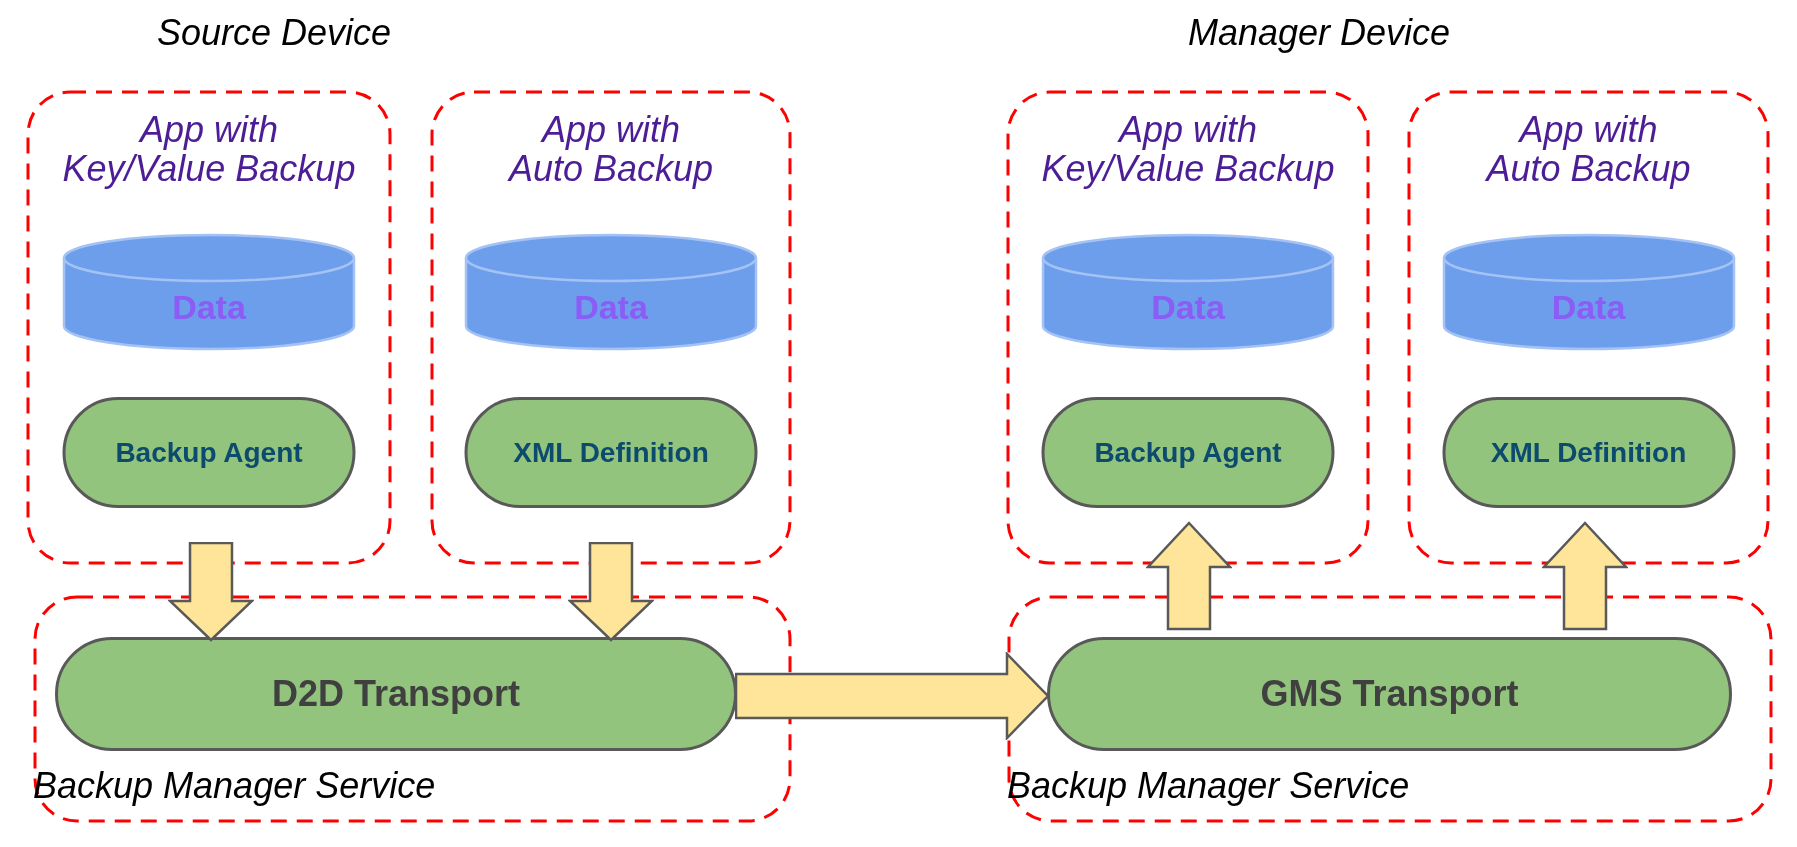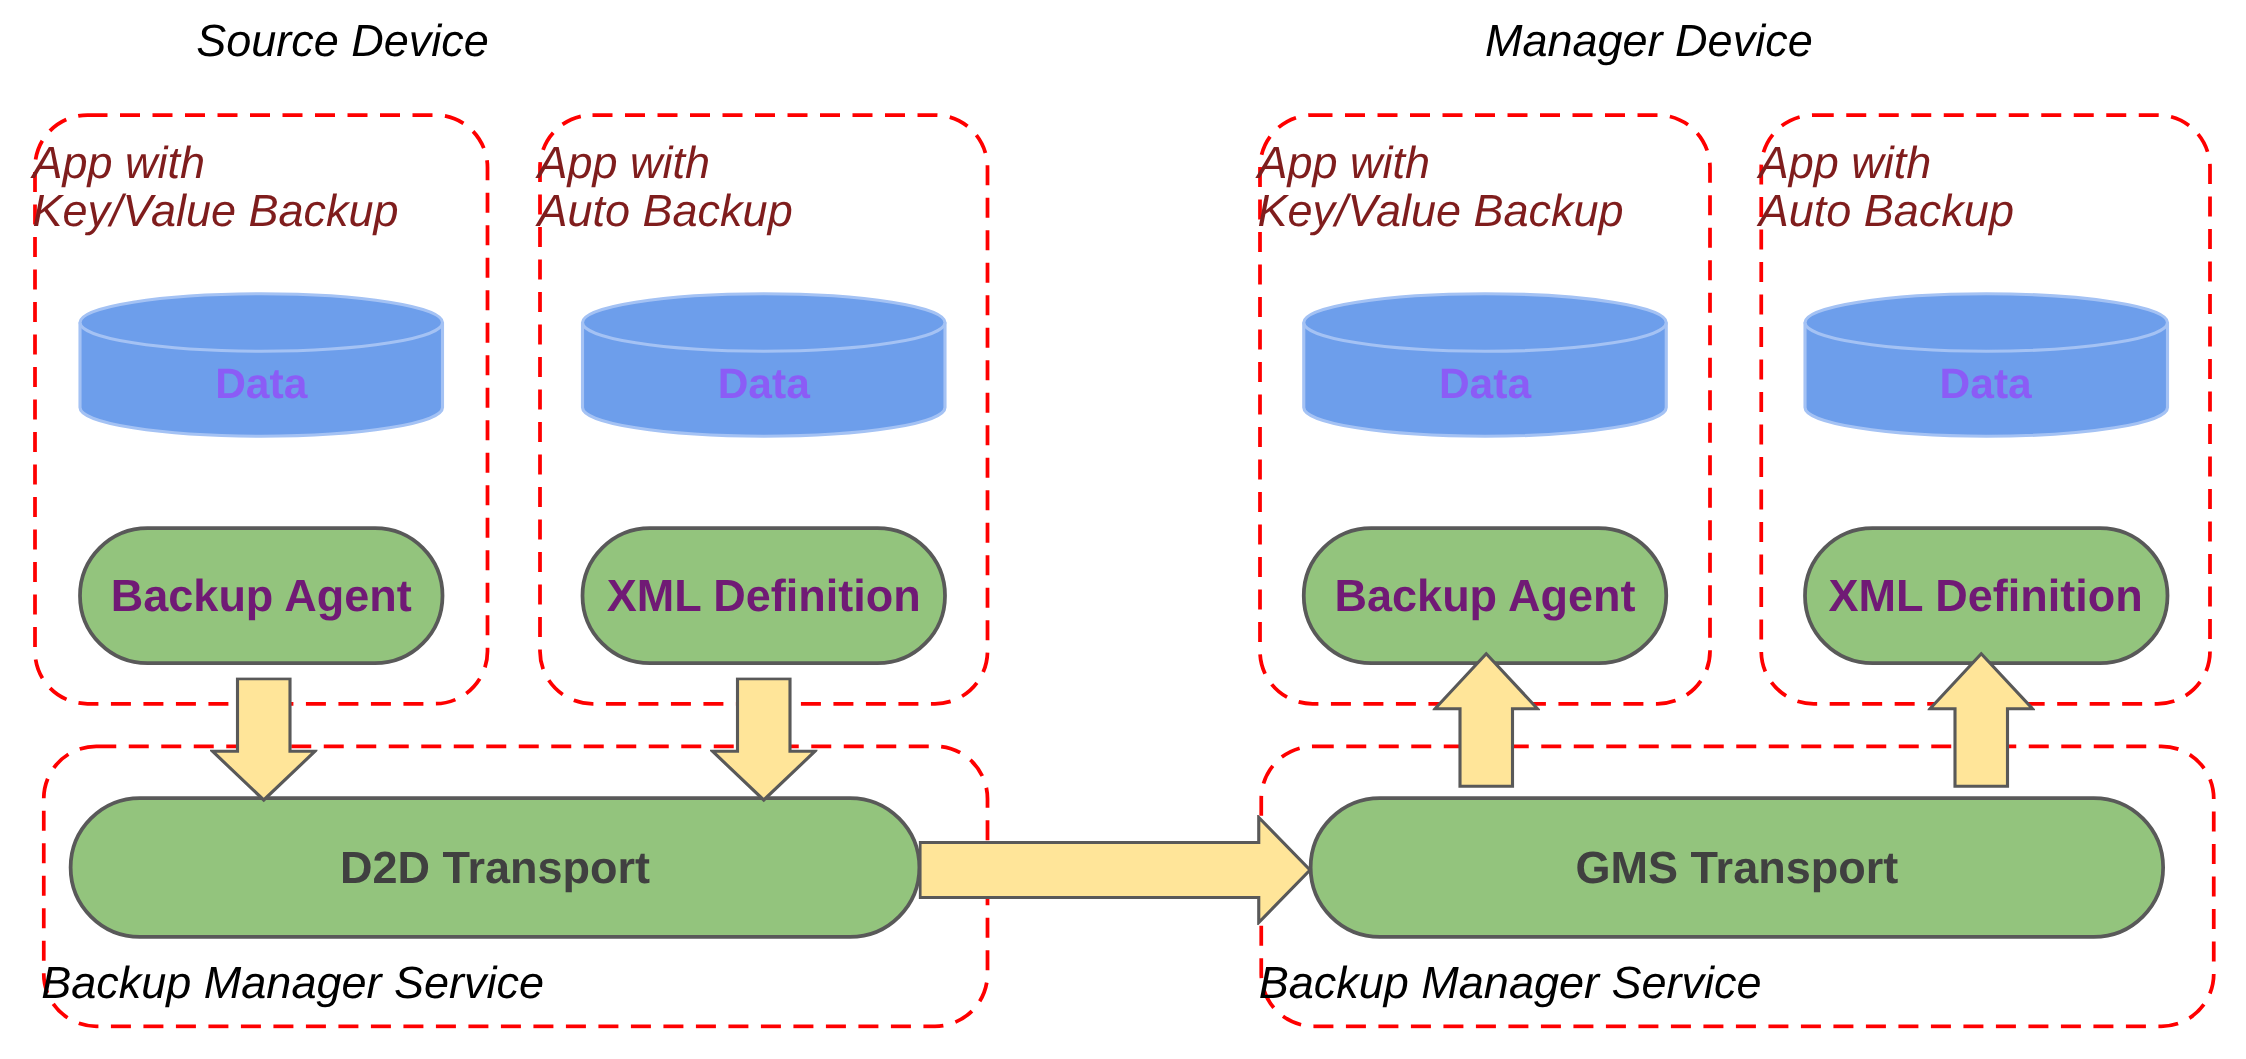--- a/index.html
+++ b/index.html
@@ -24,41 +24,41 @@
   #service-box-source { left:33px;   width:759px; }
   #service-box-target { left:1007px; width:766px; }
 
   .border-svg { position:absolute; left:0; top:0; }
   .dashed-rect {
     fill:none; stroke:var(--box-border-red, #FE0000);
     stroke-width:3; stroke-dasharray:16 10;
   }
 
   .app-label {
-    position:absolute; top:20px; left:0; right:0; 
-    font-style:italic; font-size:36px; line-height:39px; color:#7f1d1d;
+    position:absolute; top:20px; left:0; right:0; text-align:center;
+    font-style:italic; font-size:36px; line-height:39px; color:#4c1d95;
     white-space:pre-line; z-index:2;
   }
   .cylinder {
     position:absolute; top:143px; left:50%; transform:translateX(-50%);
     width:294px; height:118px; z-index:2;
   }
   .cyl-shape { fill:var(--data-blue, #6D9EEB); stroke:var(--data-blue-stroke, #A4C2F4); stroke-width:2.5; }
   .data-label {
     position:absolute; inset:0; padding-top:30px;
     display:flex; align-items:center; justify-content:center;
     color:#8b5cf6; font-weight:bold; font-size:34px;
   }
   .pill {
-    position:absolute; top:331px; left:50%; transform:translateX(-50%);
+    position:absolute; top:307px; left:50%; transform:translateX(-50%);
     width:293px; height:111px; border-radius:56px;
     background:var(--component-green, #93C47D);
     border:3px solid var(--shape-stroke-gray, #595959);
     display:flex; align-items:center; justify-content:center;
-    color:#701a75; font-weight:bold; font-size:36px; z-index:2;
+    color:#0c4a6e; font-weight:bold; font-size:28px; z-index:2;
     box-sizing:border-box;
   }
   .transport-pill {
     position:absolute; top:42px; height:114px; border-radius:57px;
     background:var(--component-green, #93C47D);
     border:3px solid var(--shape-stroke-gray, #595959);
     display:flex; align-items:center; justify-content:center;
     color:#404040; font-weight:bold; font-size:36px; z-index:2;
     box-sizing:border-box;
   }

